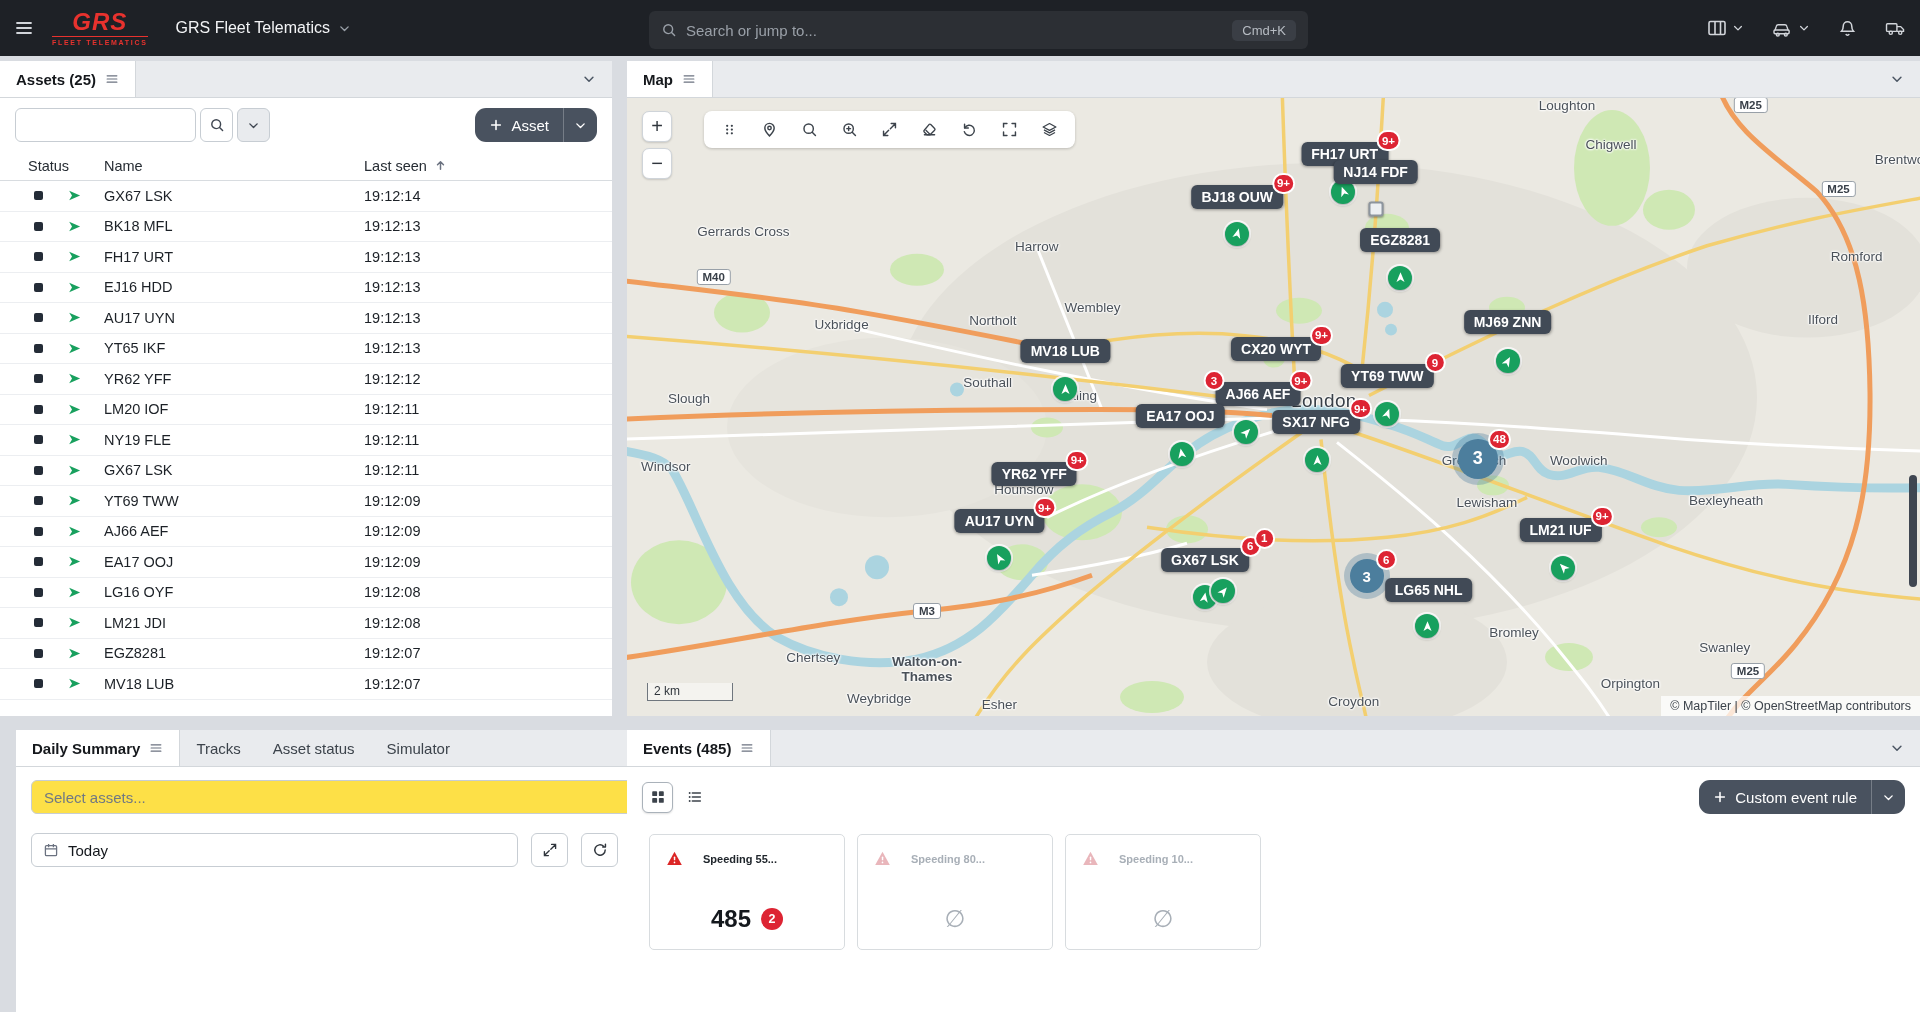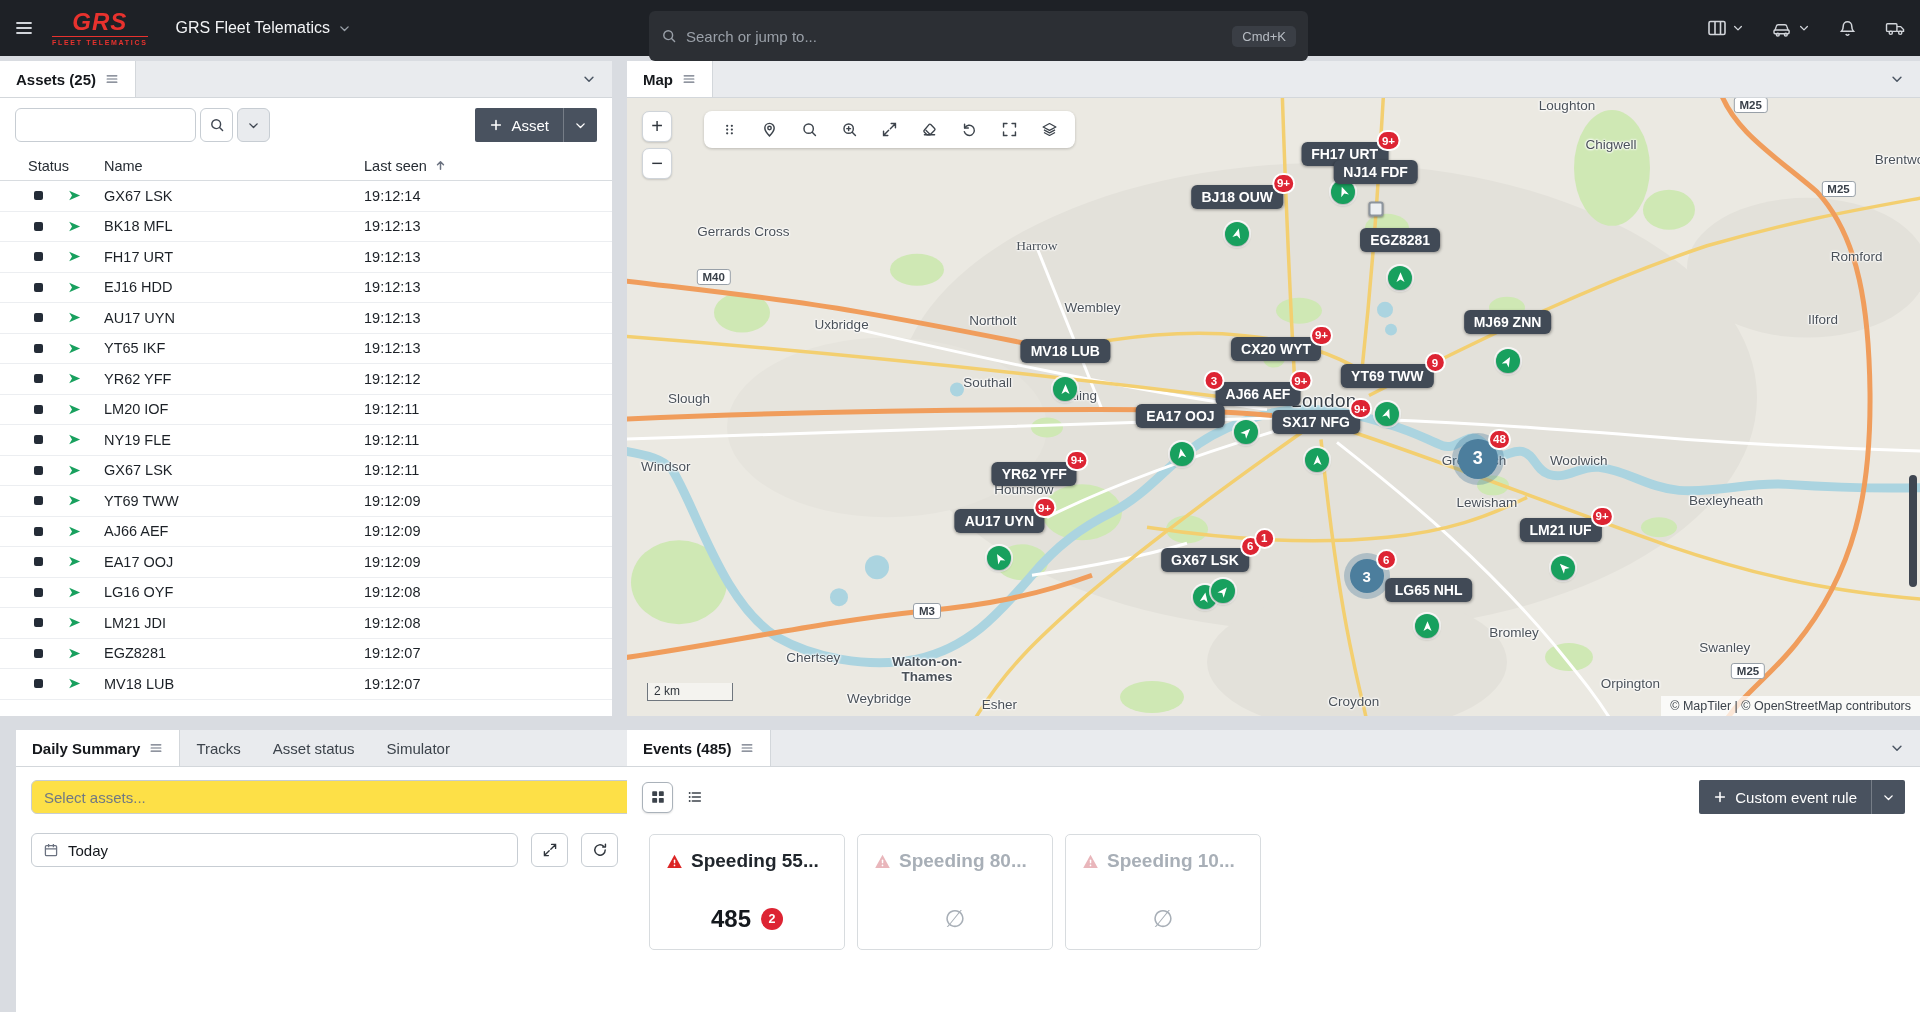--- a/index.html
+++ b/index.html
@@ -7,21 +7,21 @@
 body{font-family:"Liberation Sans","DejaVu Sans",sans-serif;background:#d9dce1}
 .app{position:relative;width:1920px;height:1012px}
 
 
 .topbar{position:absolute;top:0;left:0;right:0;height:56px;background:#1e2126;display:flex;align-items:center;padding:0 14px;color:#e7e9ec;z-index:50}
 .icon-btn{background:none;border:none;color:#d2d5da;display:flex;align-items:center;justify-content:center;cursor:pointer}
 .logo{display:flex;flex-direction:column;align-items:center;line-height:1;margin-left:18px}
 .logo-main{color:#e8322e;font-size:24px;font-weight:700;font-style:italic;letter-spacing:1px}
 .logo-sub{color:#e8322e;font-size:7px;letter-spacing:1.7px;font-weight:700;margin-top:2px;border-top:1px solid #e8322e;padding-top:2px}
 .workspace{margin-left:28px;background:none;border:none;color:#f3f4f6;font-size:16px;display:flex;align-items:center;gap:8px;cursor:pointer;font-family:inherit}
-.search-pill{position:absolute;left:649px;top:11px;width:659px;height:50px;background:#2c2f34;border-radius:6px;display:flex;align-items:center;padding:0 12px;gap:9px;color:#9aa0a8;font-size:15px;cursor:text}
+.search-pill{position:absolute;left:649px;top:11px;width:659px;height:38px;background:#2c2f34;border-radius:6px;display:flex;align-items:center;padding:0 12px;gap:9px;color:#9aa0a8;font-size:15px;cursor:text}
 .search-pill .kbd{margin-left:auto;background:#3a3e45;border-radius:5px;padding:3px 10px;font-size:13px;color:#b7bcc3}
 .topbar-right{margin-left:auto;display:flex;align-items:center;gap:28px}
 .tb-group{display:flex;align-items:center;gap:5px;background:none;border:none;color:#d2d5da;cursor:pointer}
 
 
 .panel{position:absolute;background:#fff;overflow:hidden}
 #assets-panel{left:0;top:61px;width:612px;height:655px}
 #map-panel{left:627px;top:61px;width:1293px;height:655px}
 #summary-panel{left:16px;top:730px;width:732px;height:282px}
 #events-panel{left:627px;top:730px;width:1293px;height:282px}
@@ -30,21 +30,21 @@
 .tab{display:flex;align-items:center;gap:9px;padding:0 16px;font-size:15px;color:#3c434b;cursor:pointer;white-space:nowrap}
 .tab.active{background:#fff;color:#15181c;font-weight:600;border-right:1px solid #d3d7db}
 .tab-menu-icon{color:#6b7280;display:flex;align-items:center}
 .collapse-btn{margin-left:auto;border:none;background:none;color:#4b5563;padding:0 16px;display:flex;align-items:center;cursor:pointer}
 
 
 .assets-toolbar{display:flex;align-items:center;margin:10px 15px 9px;gap:4px}
 .asset-search-input{width:181px;height:34px;border:1px solid #c7cdd3;border-radius:6px;padding:0 10px;font-size:15px;color:#111;font-family:inherit}
 .sq-btn{width:33px;height:34px;border:1px solid #c7cdd3;border-radius:6px;background:#fff;color:#3f4651;display:flex;align-items:center;justify-content:center;cursor:pointer}
 .sq-btn.gray{background:#e9ebee}
-.split-btn{display:flex;margin-left:auto;height:34px;border-radius:2px;overflow:hidden}
+.split-btn{display:flex;margin-left:auto;height:34px;border-radius:11px;overflow:hidden}
 .split-main{background:#49525f;color:#fff;border:none;display:flex;align-items:center;gap:8px;padding:0 14px;font-size:15px;cursor:pointer;font-family:inherit}
 .split-caret{background:#49525f;border:none;border-left:1px solid rgba(255,255,255,.25);color:#fff;width:34px;display:flex;align-items:center;justify-content:center;cursor:pointer}
 .table-head{display:flex;align-items:center;height:30px;border-bottom:1px solid #d8dce0;font-size:14.5px;color:#262c33}
 .th-status{width:104px;padding-left:28px}
 .th-name{width:260px}
 .th-time{display:flex;align-items:center;gap:7px}
 .sort-ico{color:#6b7280;display:flex}
 .arow{display:flex;align-items:center;height:30.5px;border-bottom:1px solid #eceef1;font-size:14.5px;color:#1c2127;cursor:pointer}
 .cell-status{width:104px;display:flex;align-items:center;padding-left:34px;gap:24px}
 .status-sq{width:9px;height:9px;border-radius:2px;background:#242c37;flex:none}
@@ -89,21 +89,21 @@
 .empty-title{font-size:17px;font-weight:700;color:#14181d;margin-top:14px}
 .empty-sub{font-size:15px;color:#6b7280;margin-top:8px}
 
 
 .events-toolbar{display:flex;align-items:center;margin:13px 15px 0}
 .view-btn{width:31px;height:31px;display:flex;align-items:center;justify-content:center;border-radius:6px;border:1px solid transparent;background:none;color:#3c434b;cursor:pointer}
 .view-btn.active{background:#fff;border-color:#aab2ba;box-shadow:0 1px 2px rgba(0,0,0,.12)}
 .view-btn+.view-btn{margin-left:6px}
 .events-cards{display:flex;gap:12px;margin:20px 0 0 22px}
 .ecard{width:196px;height:116px;border:1px solid #d8dcdf;border-radius:5px;background:#fff;padding:15px 16px 12px;display:flex;flex-direction:column;justify-content:space-between;cursor:pointer}
-.ecard-head{display:flex;align-items:center;gap:8px;font-size:19px;color:#20262c;font-weight:600}
+.ecard-head{display:flex;align-items:center;gap:20px;font-size:11px;color:#20262c;font-weight:600}
 .ecard-head svg{width:17px;height:17px;color:#dc2626;flex:none}
 .ecard-val{display:flex;align-items:center;justify-content:center;gap:10px;font-size:24px;font-weight:700;color:#14181d;padding-bottom:4px}
 .ecard-val .badge{position:static;width:22px;height:22px;border:none;font-size:12.5px}
 .ecard.inactive .ecard-head{color:#a8afb7}
 .ecard.inactive .ecard-head svg{color:#e9b6bb}
 .ecard.inactive .ecard-val{color:#a8afb7;font-weight:400}
 
 .scroll-thumb{position:absolute;right:3px;top:475px;width:8px;height:112px;background:#3f4651;border-radius:4px;z-index:60;cursor:grab}
 </style>
 </head>
@@ -542,21 +542,21 @@
           <path d="M-12,562 C90,548 190,525 295,514 C360,508 410,498 465,478"></path>
         </g>
       </svg>
       <div class="map-layer">
           <span class="place" style="left: 72.7%; top: 1.2%;">Loughton</span>
           <span class="place" style="left: 76.1%; top: 7.5%;">Chigwell</span>
           <span class="place" style="left: 99%; top: 9.8%;">Brentwood</span>
           <span class="place" style="left: 95.1%; top: 25.6%;">Romford</span>
           <span class="place" style="left: 92.5%; top: 35.7%;">Ilford</span>
           <span class="place" style="left: 9%; top: 21.5%;">Gerrards Cross</span>
-          <span class="place" style="left: 31.7%; top: 23.9%; font-family: Liberation Serif, serif;">Harrow</span>
+          <span class="place" style="left: 31.7%; top: 23.9%;">Harrow</span>
           <span class="place" style="left: 36%; top: 33.8%;">Wembley</span>
           <span class="place" style="left: 28.3%; top: 35.9%;">Northolt</span>
           <span class="place" style="left: 16.6%; top: 36.5%;">Uxbridge</span>
           <span class="place" style="left: 27.9%; top: 46%;">Southall</span>
           <span class="place" style="left: 34.9%; top: 48%;">Ealing</span>
           <span class="place" style="left: 4.8%; top: 48.6%;">Slough</span>
           <span class="place" style="left: 3%; top: 59.5%;">Windsor</span>
           <span class="place" style="left: 30.7%; top: 63.3%;">Hounslow</span>
           <span class="place lg" style="left: 53.9%; top: 49%;">London</span>
           <span class="place" style="left: 65.5%; top: 58.5%;">Greenwich</span>

